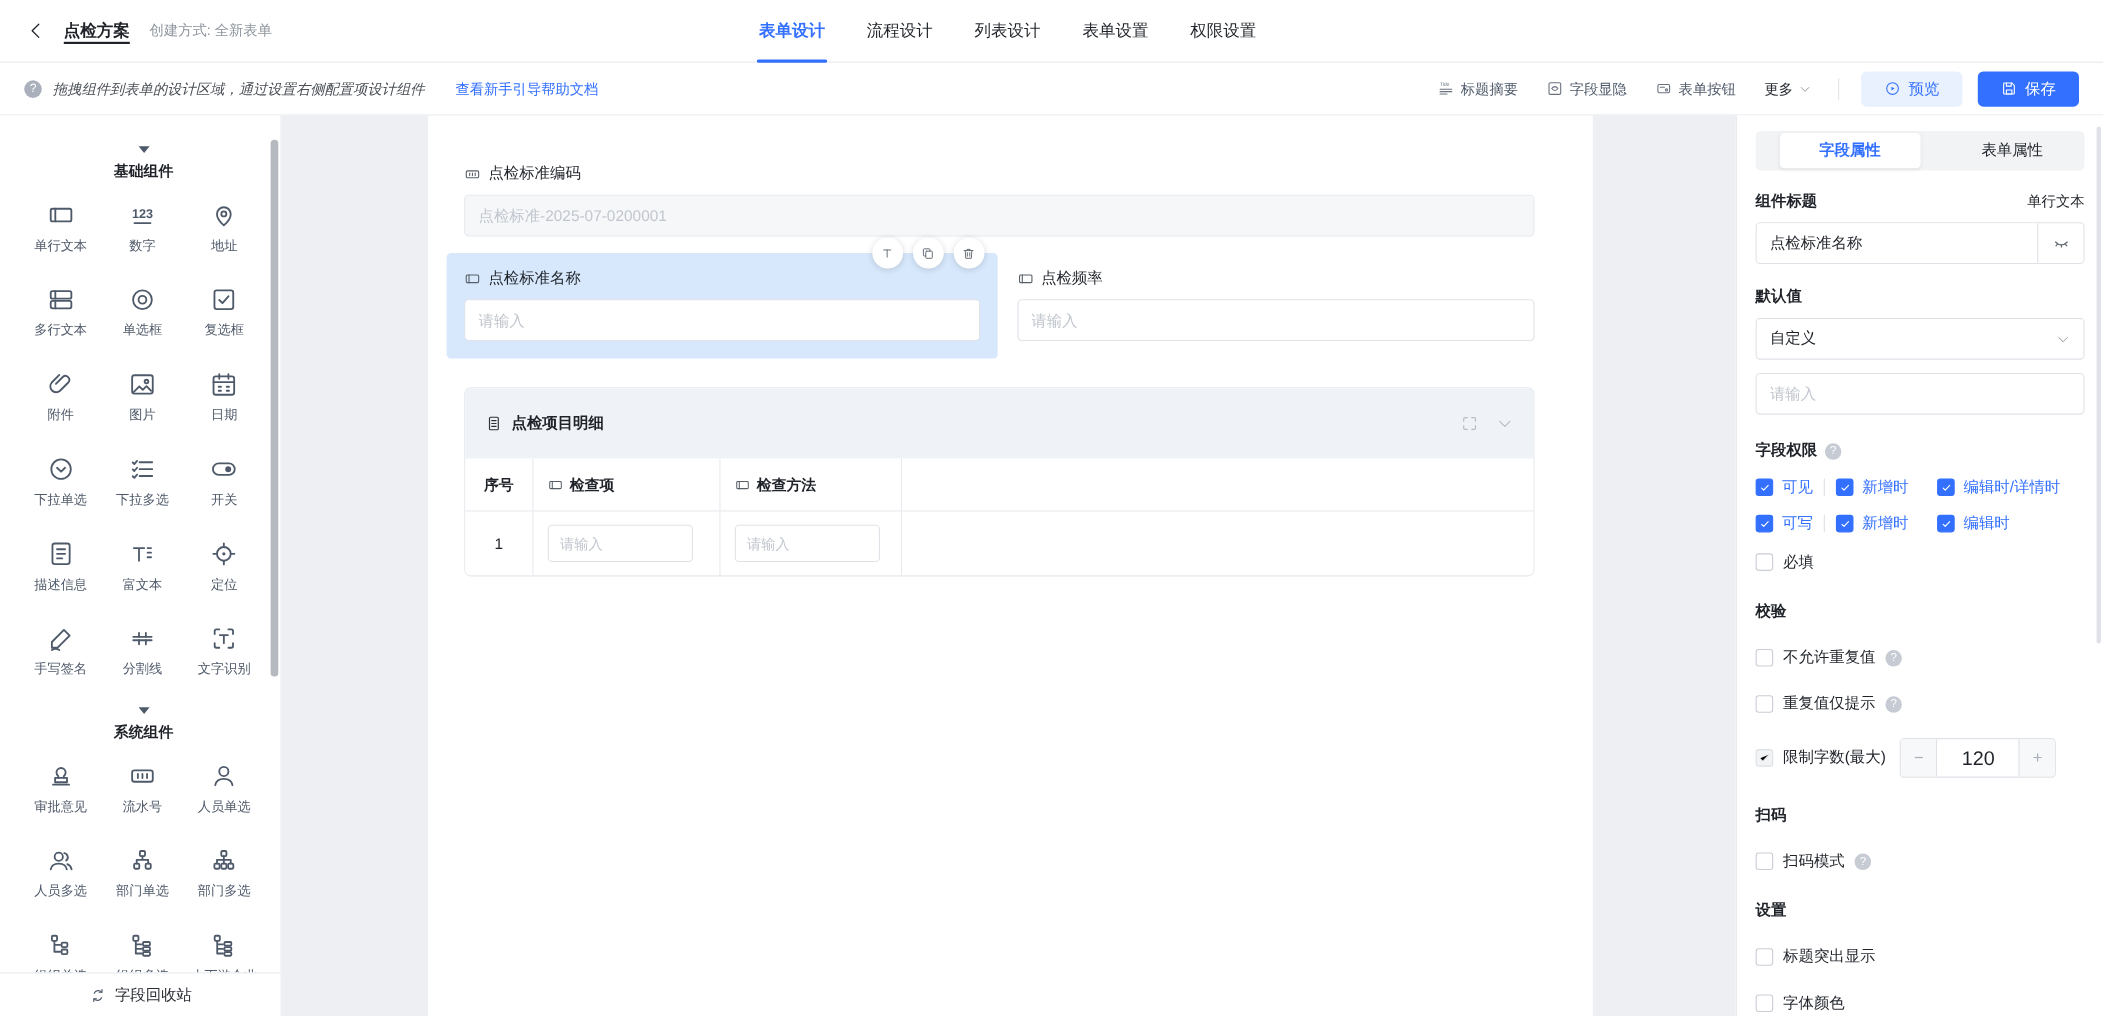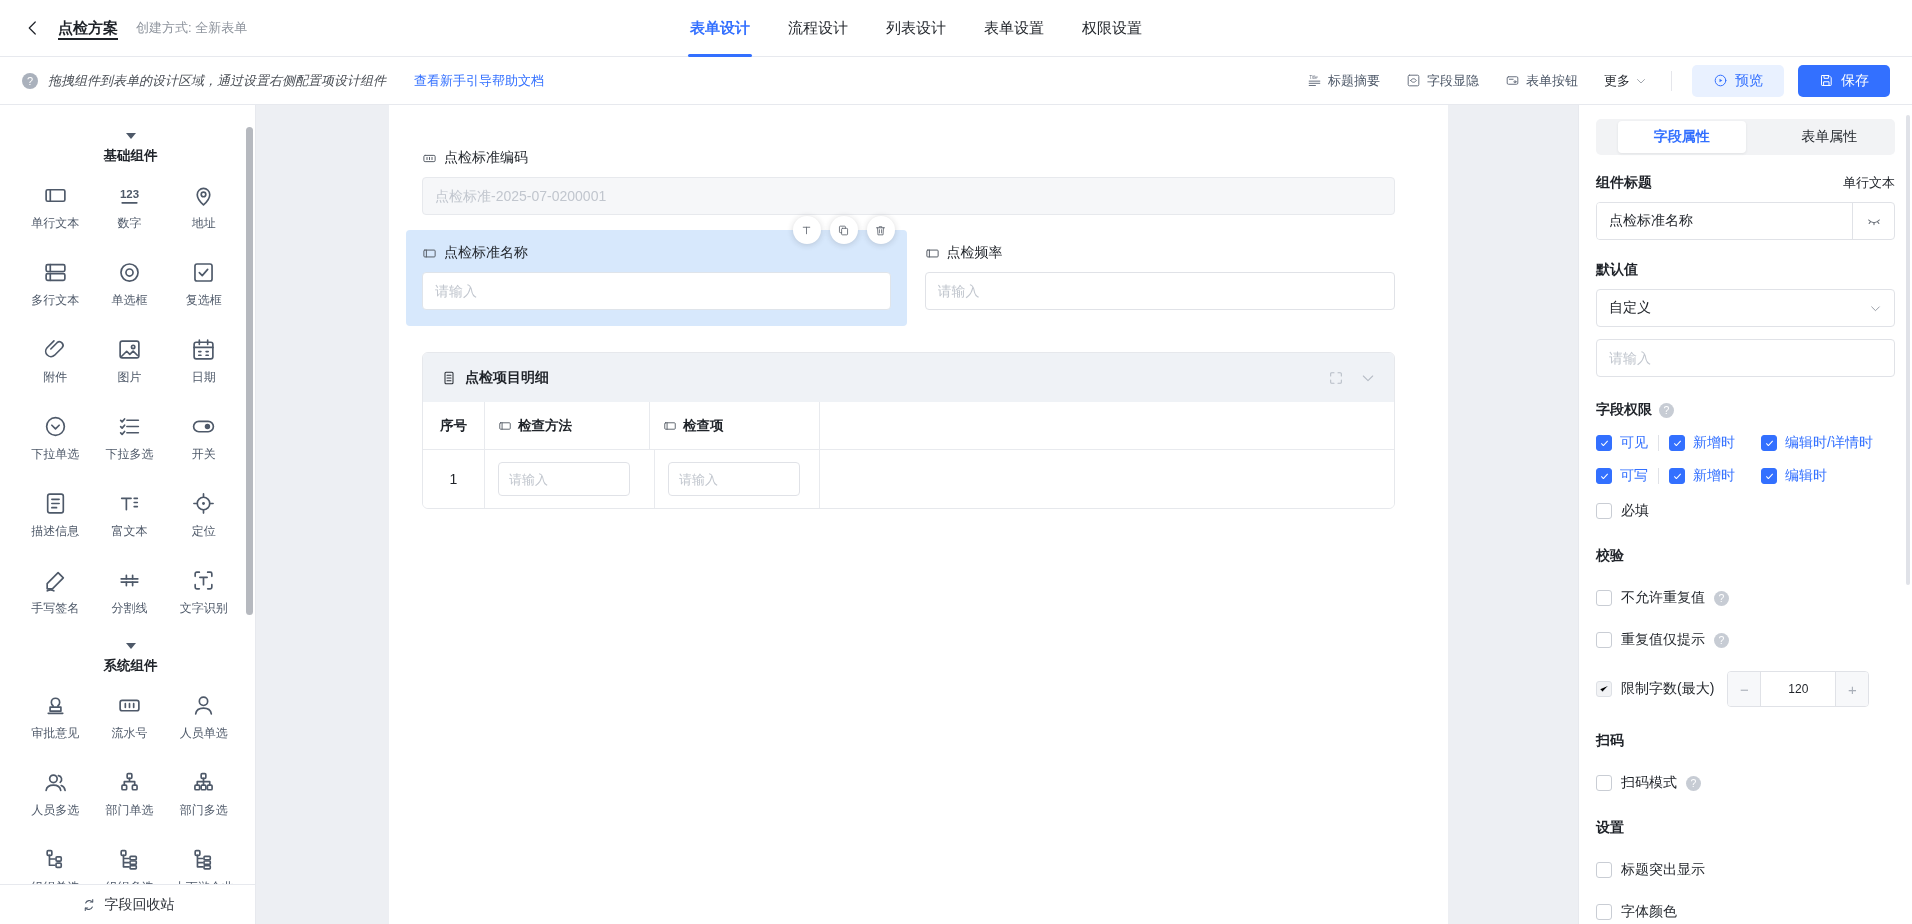--- a/index.html
+++ b/index.html
@@ -64,21 +64,21 @@
   .sel-box { position:relative; width:508px; background:#d7e8fc; border-radius:4px; padding:14px 16px 16px; margin-left:-16px; }
   .sel-box .inp { margin-top:10px; border-color:#dfe4ea; }
   .float-actions { position:absolute; top:-14px; right:12px; display:flex; gap:9px; }
   .fab { width:28px; height:28px; border-radius:50%; background:#fff; box-shadow:0 1px 6px rgba(31,35,41,.18); display:flex; align-items:center; justify-content:center; color:#646a73; cursor:pointer; }
   .fab .ic { width:13px; height:13px; }
   .col-freq { width:478px; margin-left:18px; padding-top:14px; }
   .col-freq .inp { margin-top:10px; }
 
   
   .table-card { margin-top:26px; border:1px solid #e6e8ec; border-radius:6px; overflow:hidden; }
-  .tc-header { height:49px; background:#eff2f6; display:flex; align-items:center; padding:0 18px; }
+  .tc-header { height:64px; background:#eff2f6; display:flex; align-items:center; padding:0 18px; }
   .tc-title { display:flex; align-items:center; gap:8px; font-size:14px; font-weight:700; color:#1f2329; }
   .tc-title .ic { width:16px; height:16px; color:#2c3138; }
   .tc-tools { margin-left:auto; display:flex; align-items:center; gap:16px; color:#b7bdc6; }
   .tc-tools .ic { width:16px; height:16px; cursor:pointer; }
   .t-hrow, .t-drow { display:flex; background:#fff; }
   .t-cell { display:flex; align-items:center; border-right:1px solid #e8eaee; padding:0 13px; }
   .t-hrow .t-cell { height:48px; font-size:13.5px; font-weight:600; color:#1f2329; border-bottom:1px solid #e8eaee; gap:6px; }
   .t-hrow .t-cell .ic { width:14px; height:14px; color:#585f68; }
   .t-drow .t-cell { height:58px; }
   .c0 { width:62px; justify-content:center; flex:none; }
@@ -115,21 +115,21 @@
   .cb-lab { display:flex; align-items:center; gap:8px; font-size:14px; }
   .cb-lab .txt-on { color:var(--accent); }
   .perm-div { width:1px; height:16px; background:#e0e2e7; margin:0 10px; }
   .perm-sub2 { margin-left:26px; }
   .chk-item { display:flex; align-items:center; gap:9px; margin-top:24px; font-size:14px; color:#1f2329; }
   .limit-row { display:flex; align-items:center; gap:9px; margin-top:22px; font-size:14px; color:#1f2329; }
   .stepper { display:flex; align-items:center; height:36px; border:1px solid #e0e2e7; border-radius:4px; overflow:hidden; margin-left:4px; }
   .st-btn { width:33px; height:100%; background:#f7f8fa; color:#a8aeb8; display:flex; align-items:center; justify-content:center; font-size:15px; cursor:pointer; }
   .st-btn.minus { border-right:1px solid #e0e2e7; }
   .st-btn.plus { border-left:1px solid #e0e2e7; }
-  .st-val { width:74px; text-align:center; border:none; outline:none; font-size:12px; color:#1f2329; font-family:inherit; }
+  .st-val { width:74px; text-align:center; border:none; outline:none; font-size:18px; color:#1f2329; font-family:inherit; }
   .panel-thumb { position:absolute; top:10px; right:2px; width:4px; height:470px; border-radius:2px; background:#e0e2e8; }
 </style>
 </head>
 <body>
 
 <div class="top-header">
   <span class="back-btn ic">
       <svg viewBox="0 0 24 24" stroke-width="2">
         <path d="M15 4l-8 8 8 8"></path>
       </svg>
@@ -598,37 +598,37 @@
                 <svg viewBox="0 0 24 24" stroke-width="2">
                   <path d="M5 9l7 7 7-7"></path>
                 </svg>
               </span>
           </div>
         </div>
         <div class="t-hrow" id="t-hrow">
             <div class="t-cell c0">
               <span>序号</span>
             </div>
+            <div class="t-cell c1">
+              <span class="ic" style="width: 14px; height: 14px;">
+                <svg viewBox="0 0 24 24">
+                  <rect x="3" y="6.5" width="18" height="11" rx="1.5"></rect>
+                  <path d="M7 6.5v11"></path>
+                </svg>
+              </span>
+              <span>检查项</span>
+            </div>
             <div class="t-cell c2">
               <span class="ic" style="width: 14px; height: 14px;">
                 <svg viewBox="0 0 24 24">
                   <rect x="3" y="6.5" width="18" height="11" rx="1.5"></rect>
                   <path d="M7 6.5v11"></path>
                 </svg>
               </span>
               <span>检查方法</span>
-            </div>
-            <div class="t-cell c1">
-              <span class="ic" style="width: 14px; height: 14px;">
-                <svg viewBox="0 0 24 24">
-                  <rect x="3" y="6.5" width="18" height="11" rx="1.5"></rect>
-                  <path d="M7 6.5v11"></path>
-                </svg>
-              </span>
-              <span>检查项</span>
             </div>
             <div class="t-cell cfill"></div>
           </div>
         <div class="t-drow" id="t-drow">
             <div class="t-cell c0" style="border-bottom: none;">1</div>
             <div class="t-cell c1" style="border-bottom: none;">
               <input class="cell-inp" placeholder="请输入" style="">
             </div>
             <div class="t-cell c2" style="border-bottom: none;">
               <input class="cell-inp" placeholder="请输入" style="">

